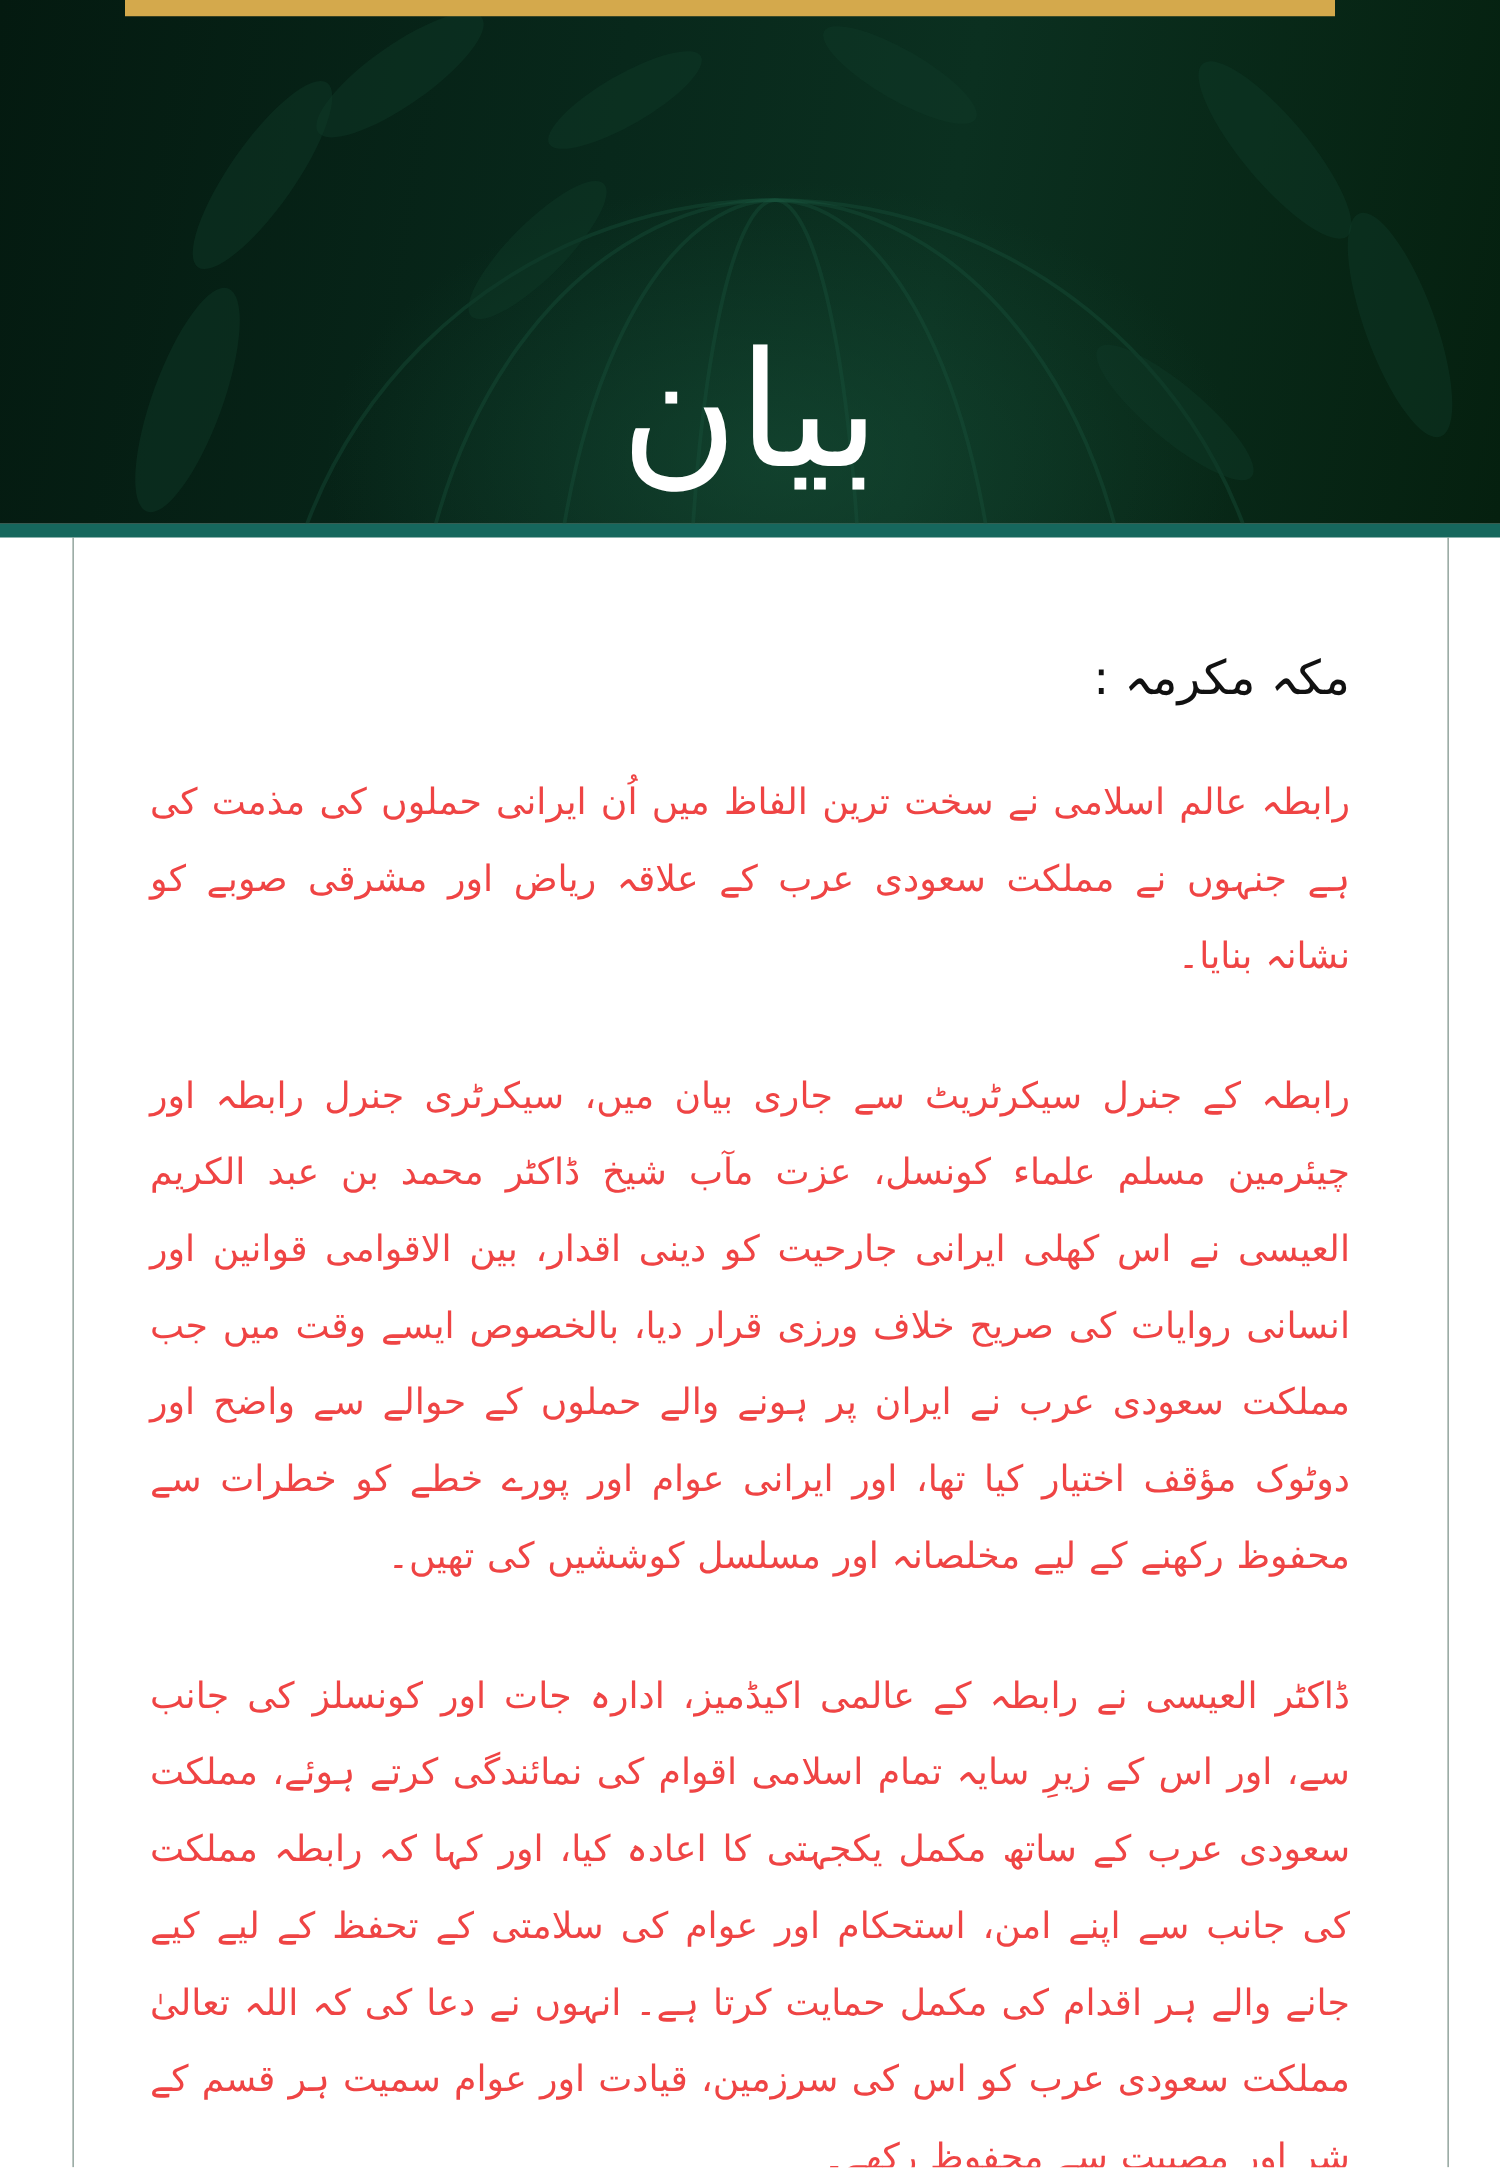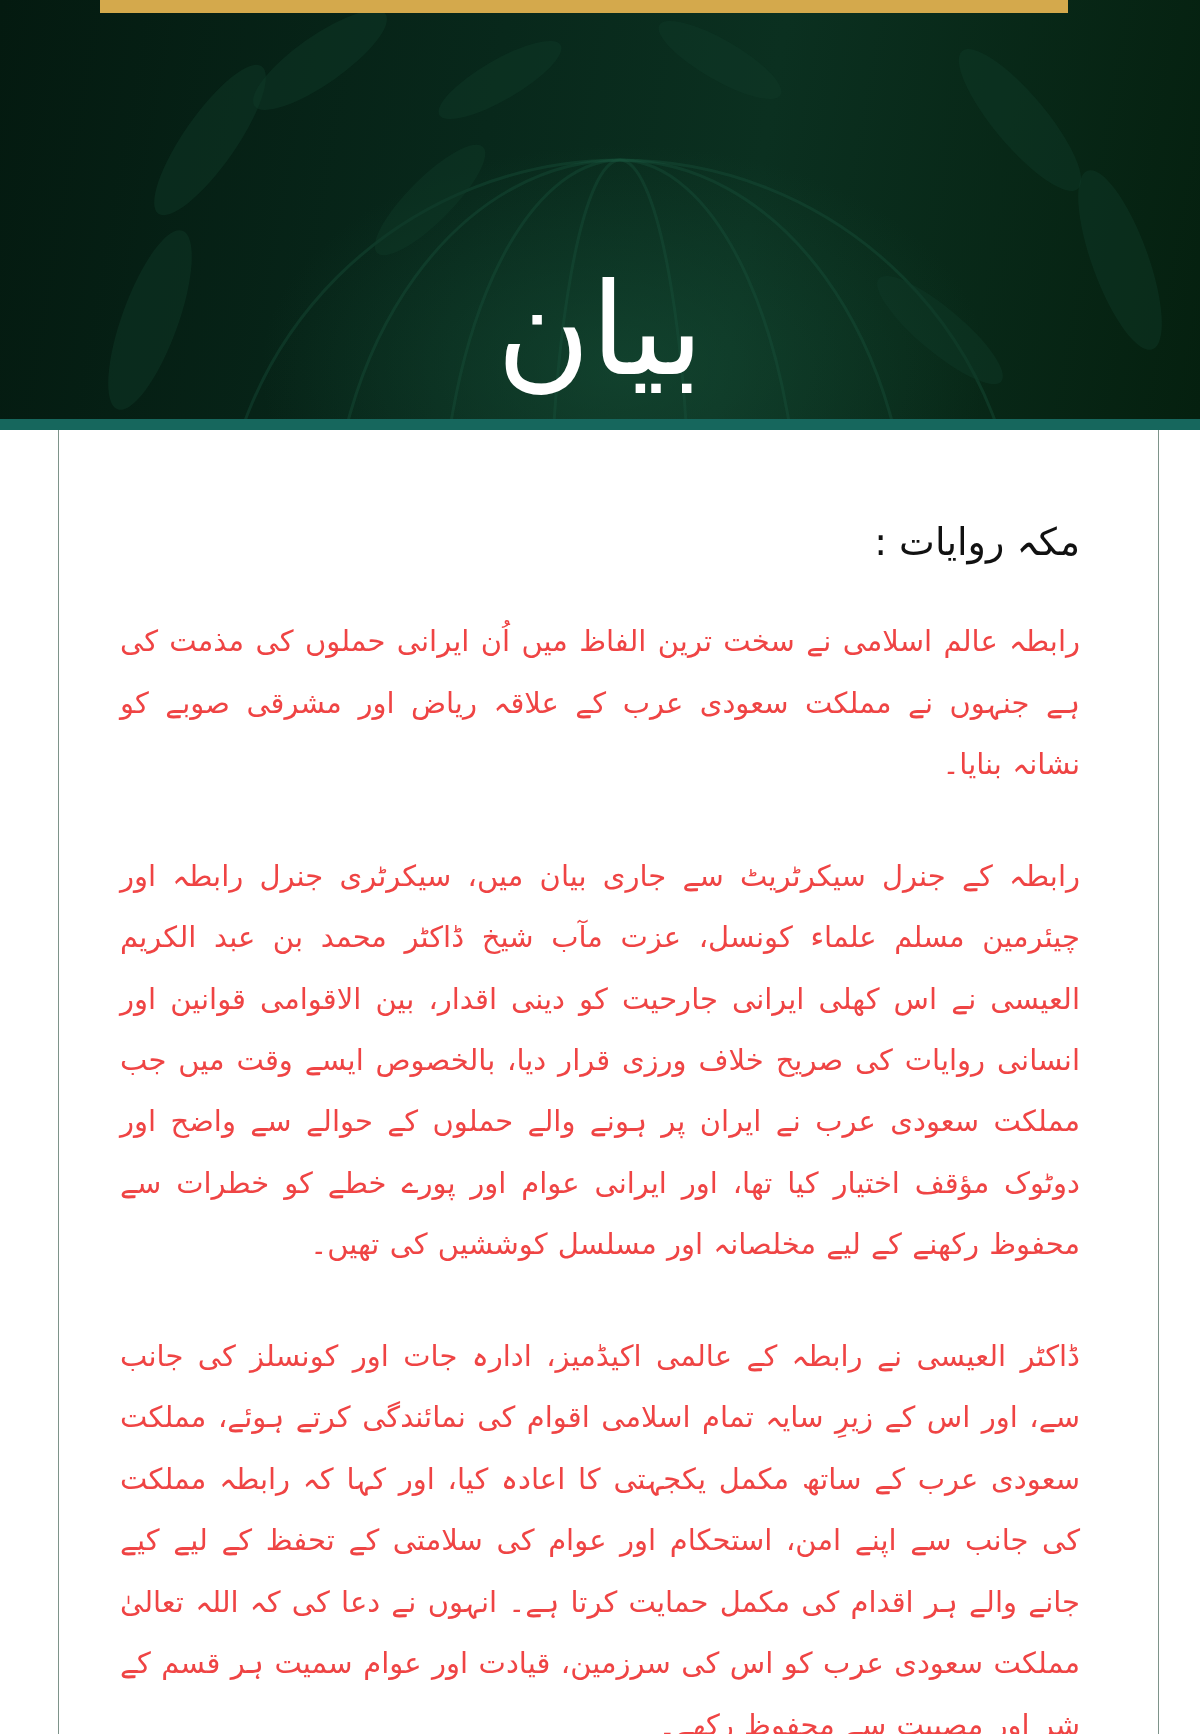--- a/index.html
+++ b/index.html
@@ -105,21 +105,21 @@
     <div class="gold-bar"></div>
     <h1 class="header-title">بیان</h1>
   </header>
   <div class="teal-band"></div>
 
   <div class="rule rule-left"></div>
   <div class="rule rule-right"></div>
 
   <main class="content">
     <div class="content-inner">
-      <h2 class="city-heading">مکہ روایات :</h2>
+      <h2 class="city-heading">مکہ مکرمہ :</h2>
 
       <p class="para">رابطہ عالم اسلامی نے سخت ترین الفاظ میں اُن ایرانی حملوں کی مذمت کی ہے جنہوں نے مملکت سعودی عرب کے علاقہ ریاض اور مشرقی صوبے کو نشانہ بنایا۔</p>
       <p class="para">رابطہ کے جنرل سیکرٹریٹ سے جاری بیان میں، سیکرٹری جنرل رابطہ اور چیئرمین مسلم علماء کونسل، عزت مآب شیخ ڈاکٹر محمد بن عبد الکریم العیسی نے اس کھلی ایرانی جارحیت کو دینی اقدار، بین الاقوامی قوانین اور انسانی روایات کی صریح خلاف ورزی قرار دیا، بالخصوص ایسے وقت میں جب مملکت سعودی عرب نے ایران پر ہونے والے حملوں کے حوالے سے واضح اور دوٹوک مؤقف اختیار کیا تھا، اور ایرانی عوام اور پورے خطے کو خطرات سے محفوظ رکھنے کے لیے مخلصانہ اور مسلسل کوششیں کی تھیں۔</p>
       <p class="para">ڈاکٹر العیسی نے رابطہ کے عالمی اکیڈمیز، ادارہ جات اور کونسلز کی جانب سے، اور اس کے زیرِ سایہ تمام اسلامی اقوام کی نمائندگی کرتے ہوئے، مملکت سعودی عرب کے ساتھ مکمل یکجہتی کا اعادہ کیا، اور کہا کہ رابطہ مملکت کی جانب سے اپنے امن، استحکام اور عوام کی سلامتی کے تحفظ کے لیے کیے جانے والے ہر اقدام کی مکمل حمایت کرتا ہے۔ انہوں نے دعا کی کہ اللہ تعالیٰ مملکت سعودی عرب کو اس کی سرزمین، قیادت اور عوام سمیت ہر قسم کے شر اور مصیبت سے محفوظ رکھے۔</p>
 
     </div>
   </main>
 </div>
 
 </body></html>

